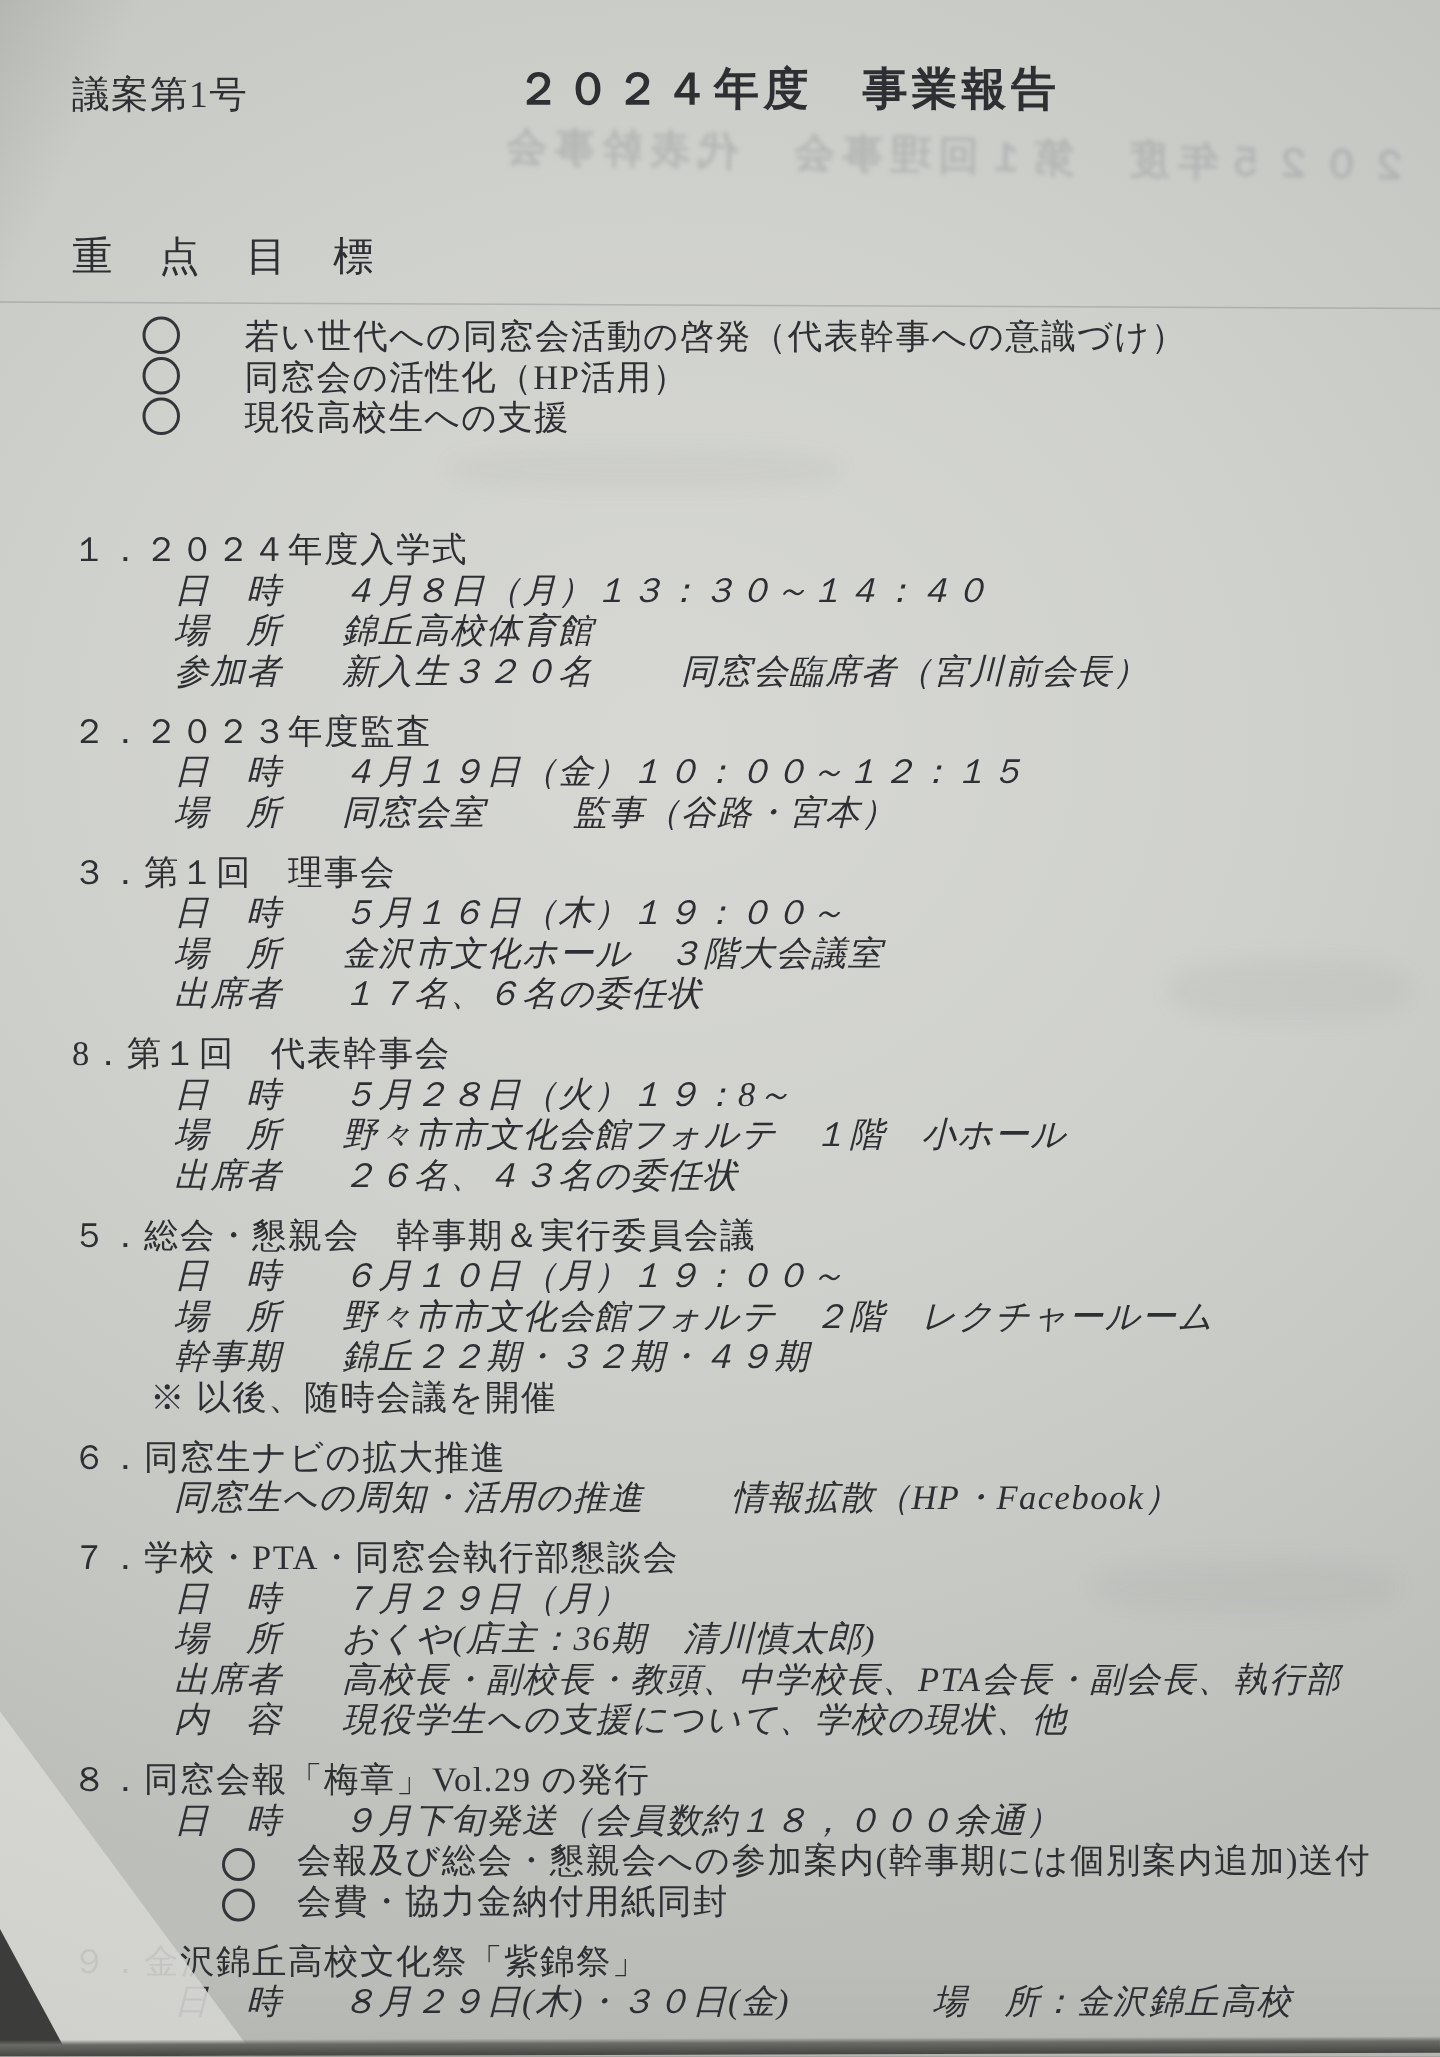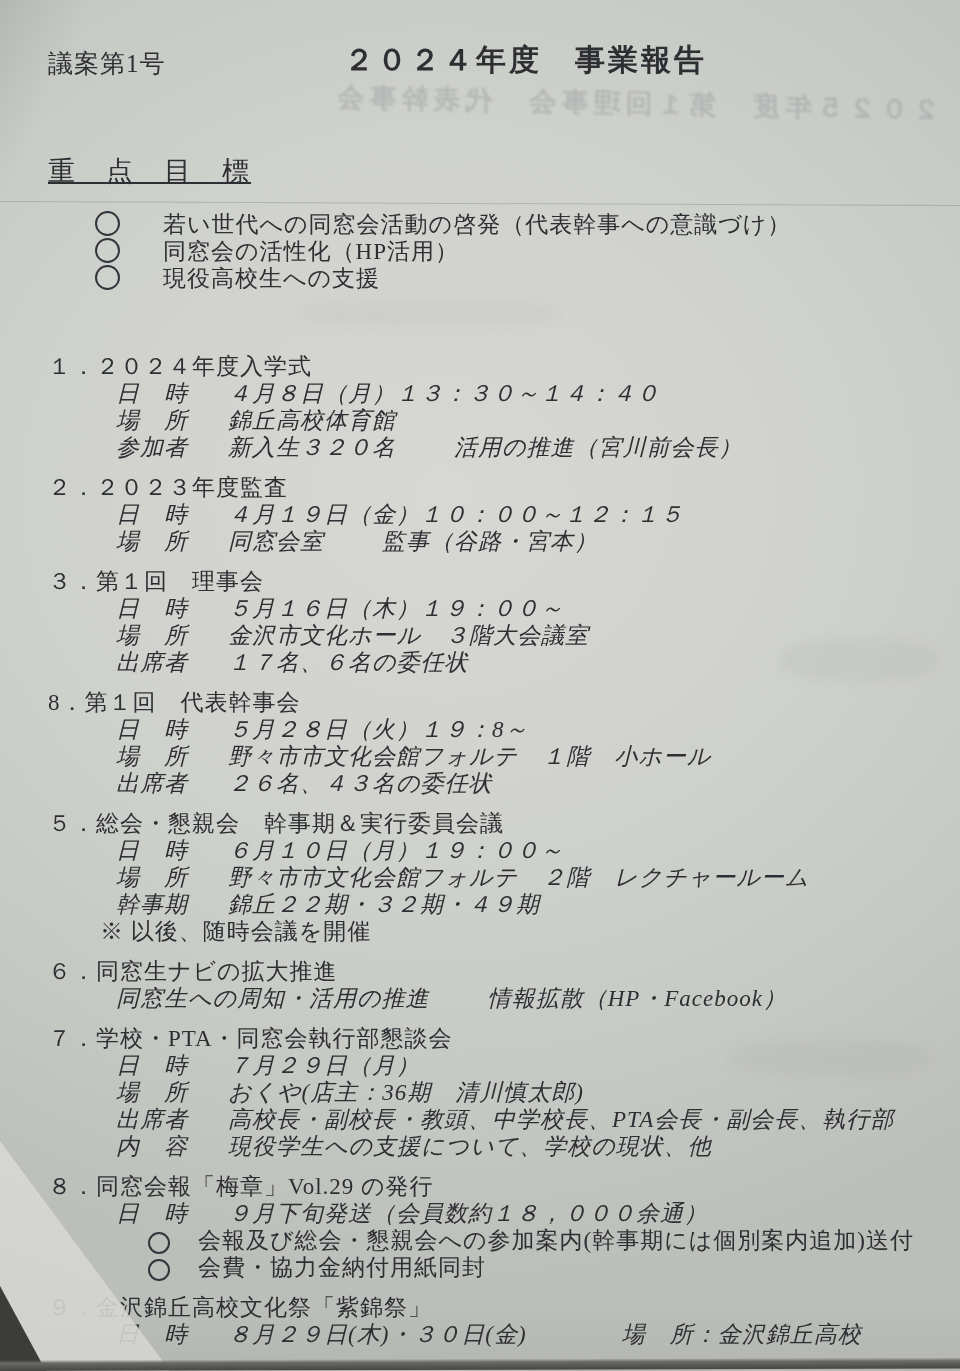--- a/index.html
+++ b/index.html
@@ -32,21 +32,21 @@
   .smudge.s1{right:20px;top:640px;width:160px;height:40px;}
   .smudge.s2{right:30px;top:1040px;width:200px;height:36px;}
   .smudge.s3{left:300px;top:300px;width:260px;height:26px;background:rgba(140,144,140,0.08);}
 
   .content{position:absolute;left:48px;top:50px;right:24px;font-size:23px;letter-spacing:1px;line-height:27px;}
 
   .header{position:relative;height:36px;}
   .doc-number{font-size:25px;}
   .doc-title{position:absolute;left:296px;top:-4px;font-size:30px;font-weight:bold;letter-spacing:3px;}
 
-  .priority-heading{margin-top:72px;font-size:27px;letter-spacing:2px;text-decoration:underline;}
+  .priority-heading{margin-top:72px;font-size:27px;letter-spacing:2px;}
 
   .goals{margin-top:26px;}
   .goal{display:flex;padding-left:47px;height:27px;}
   .goal .circle{flex:none;width:21px;height:21px;border:2px solid #34353b;border-radius:50%;}
   .goal .goal-text{margin-left:43px;white-space:nowrap;}
 
   .items{margin-top:61px;}
   .item{margin-bottom:13px;}
   .item-title{white-space:nowrap;}
   .row{display:flex;padding-left:68px;white-space:nowrap;font-style:italic;}
@@ -111,21 +111,21 @@
           <span class="label">日　時</span>
           <span class="val">４月８日（月）１３：３０～１４：４０</span>
         </div>
         <div class="row">
           <span class="label">場　所</span>
           <span class="val">錦丘高校体育館</span>
         </div>
         <div class="row">
           <span class="label">参加者</span>
           <span class="val">新入生３２０名</span>
-          <span class="val2">活用の推進（宮川前会長）</span>
+          <span class="val2">同窓会臨席者（宮川前会長）</span>
         </div>
       </div>
 
       <div class="item">
         <div class="item-title">２．２０２３年度監査</div>
         <div class="row">
           <span class="label">日　時</span>
           <span class="val">４月１９日（金）１０：００～１２：１５</span>
         </div>
         <div class="row">

